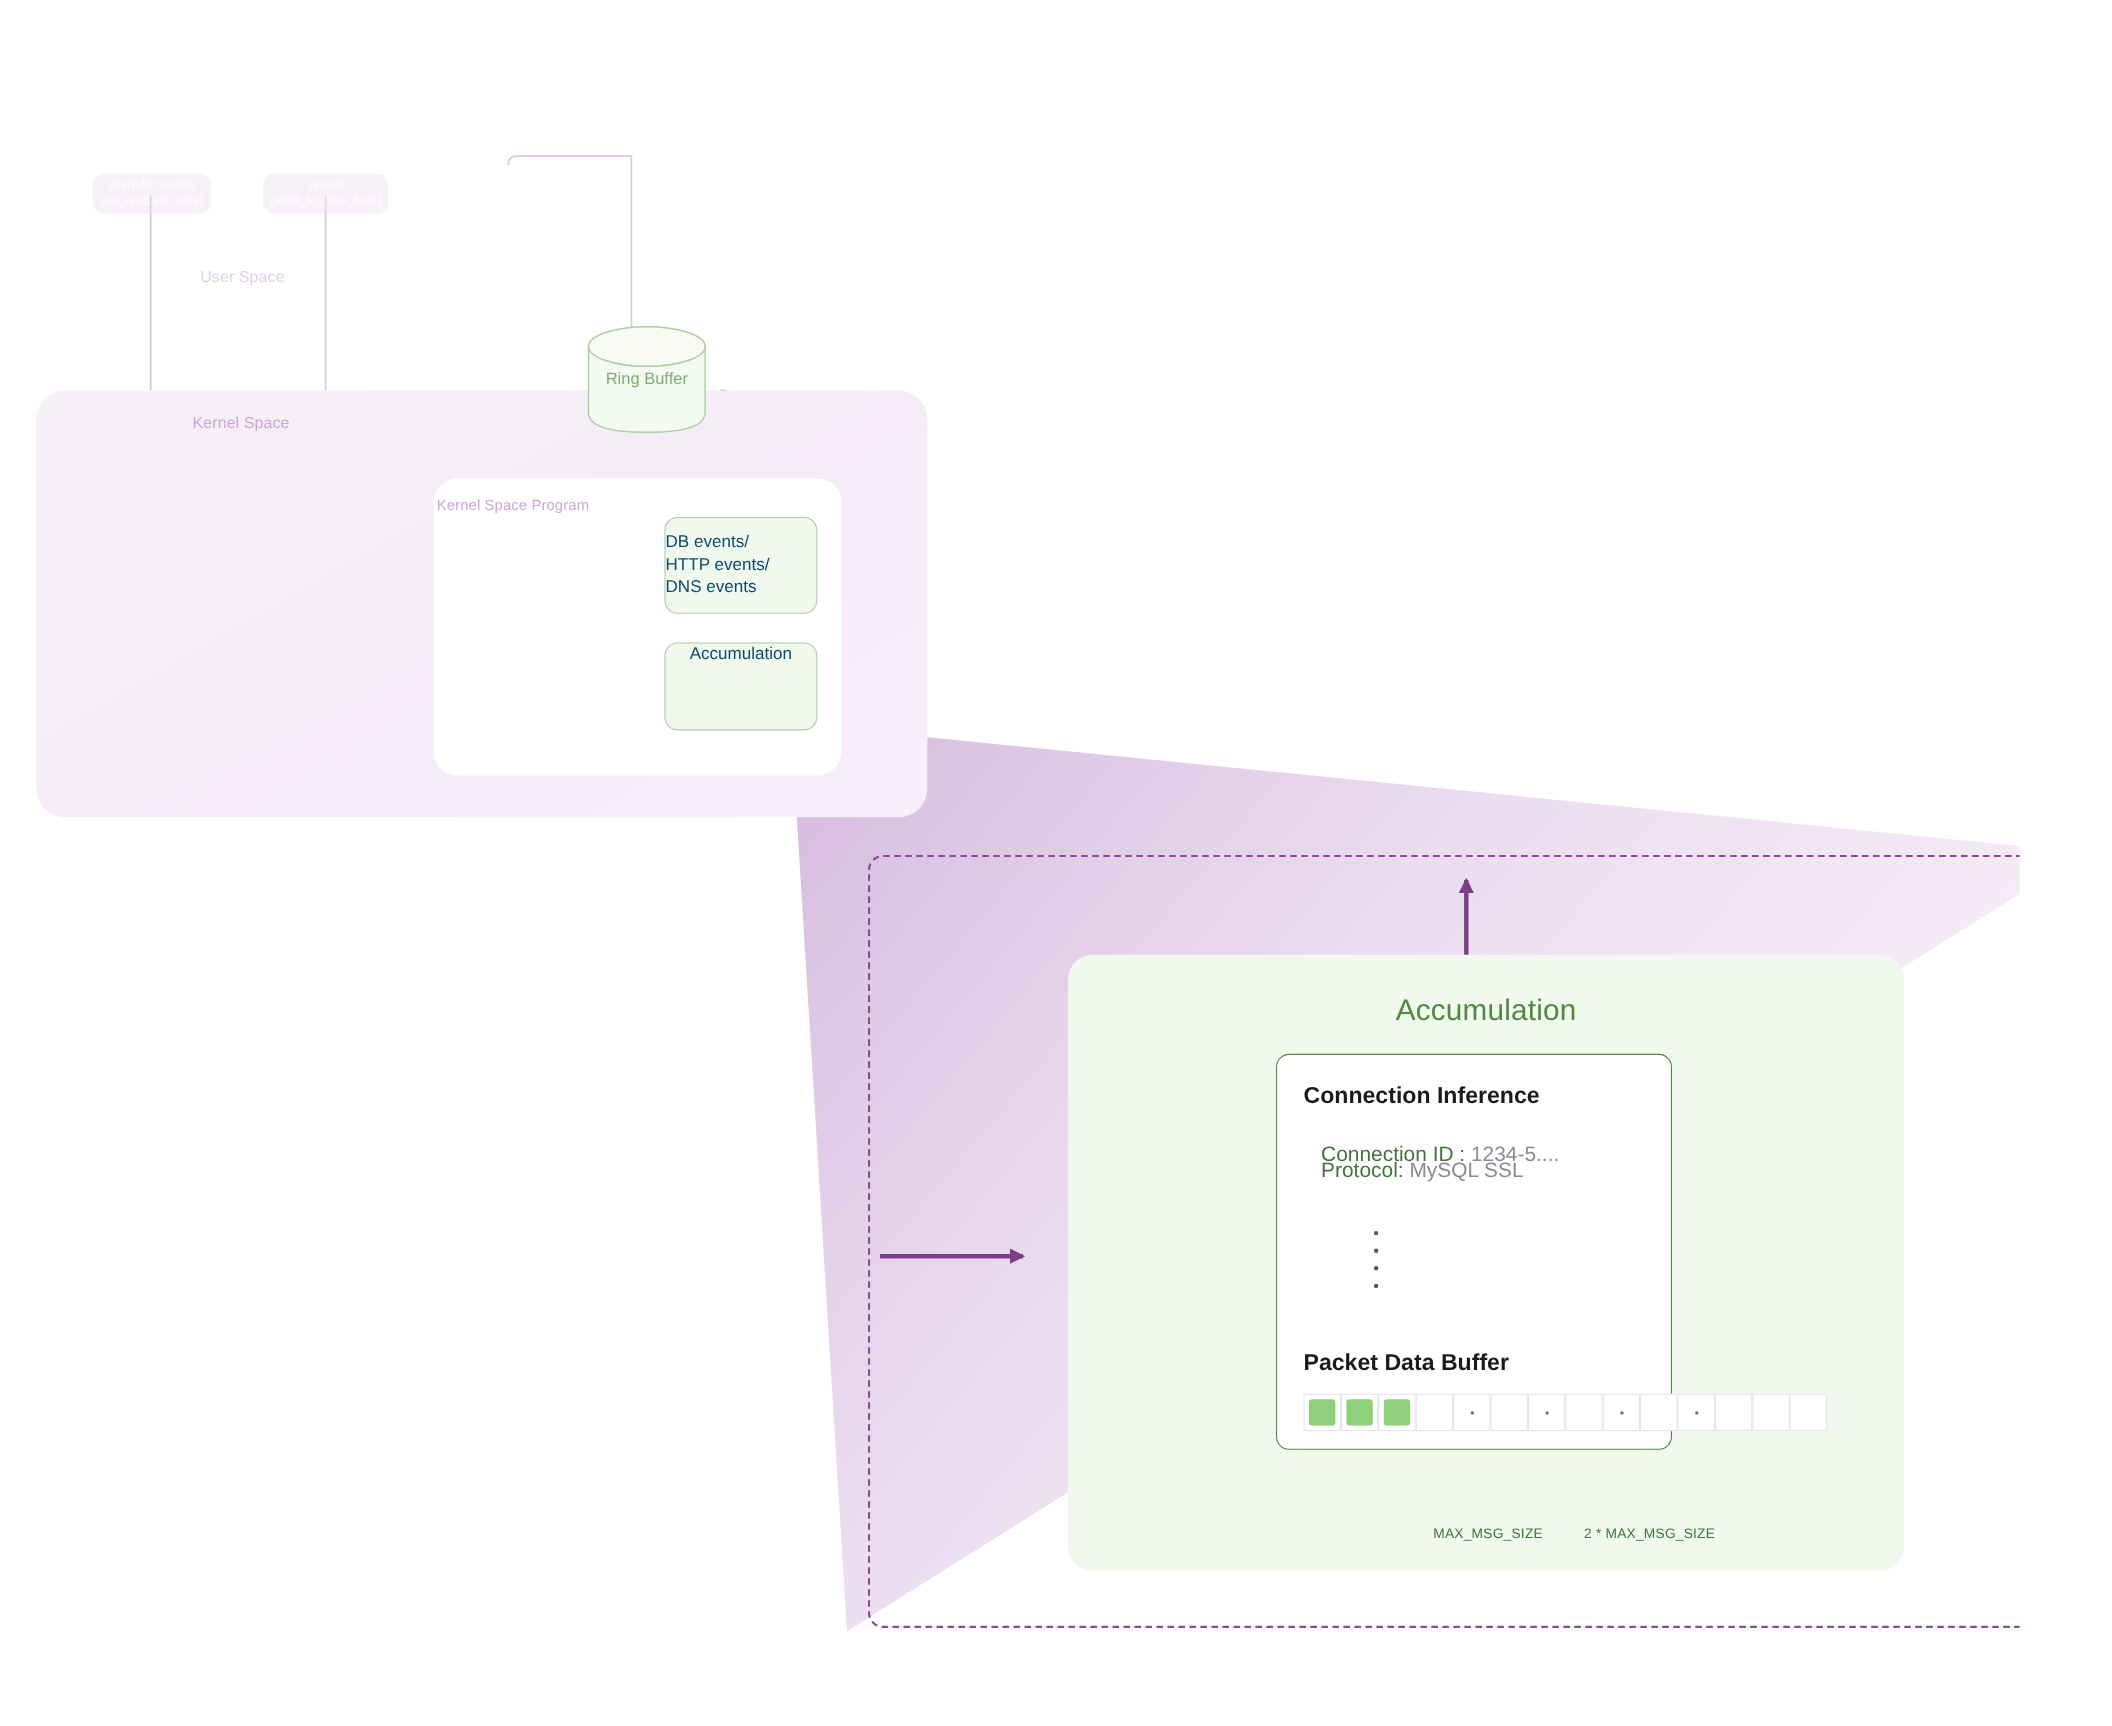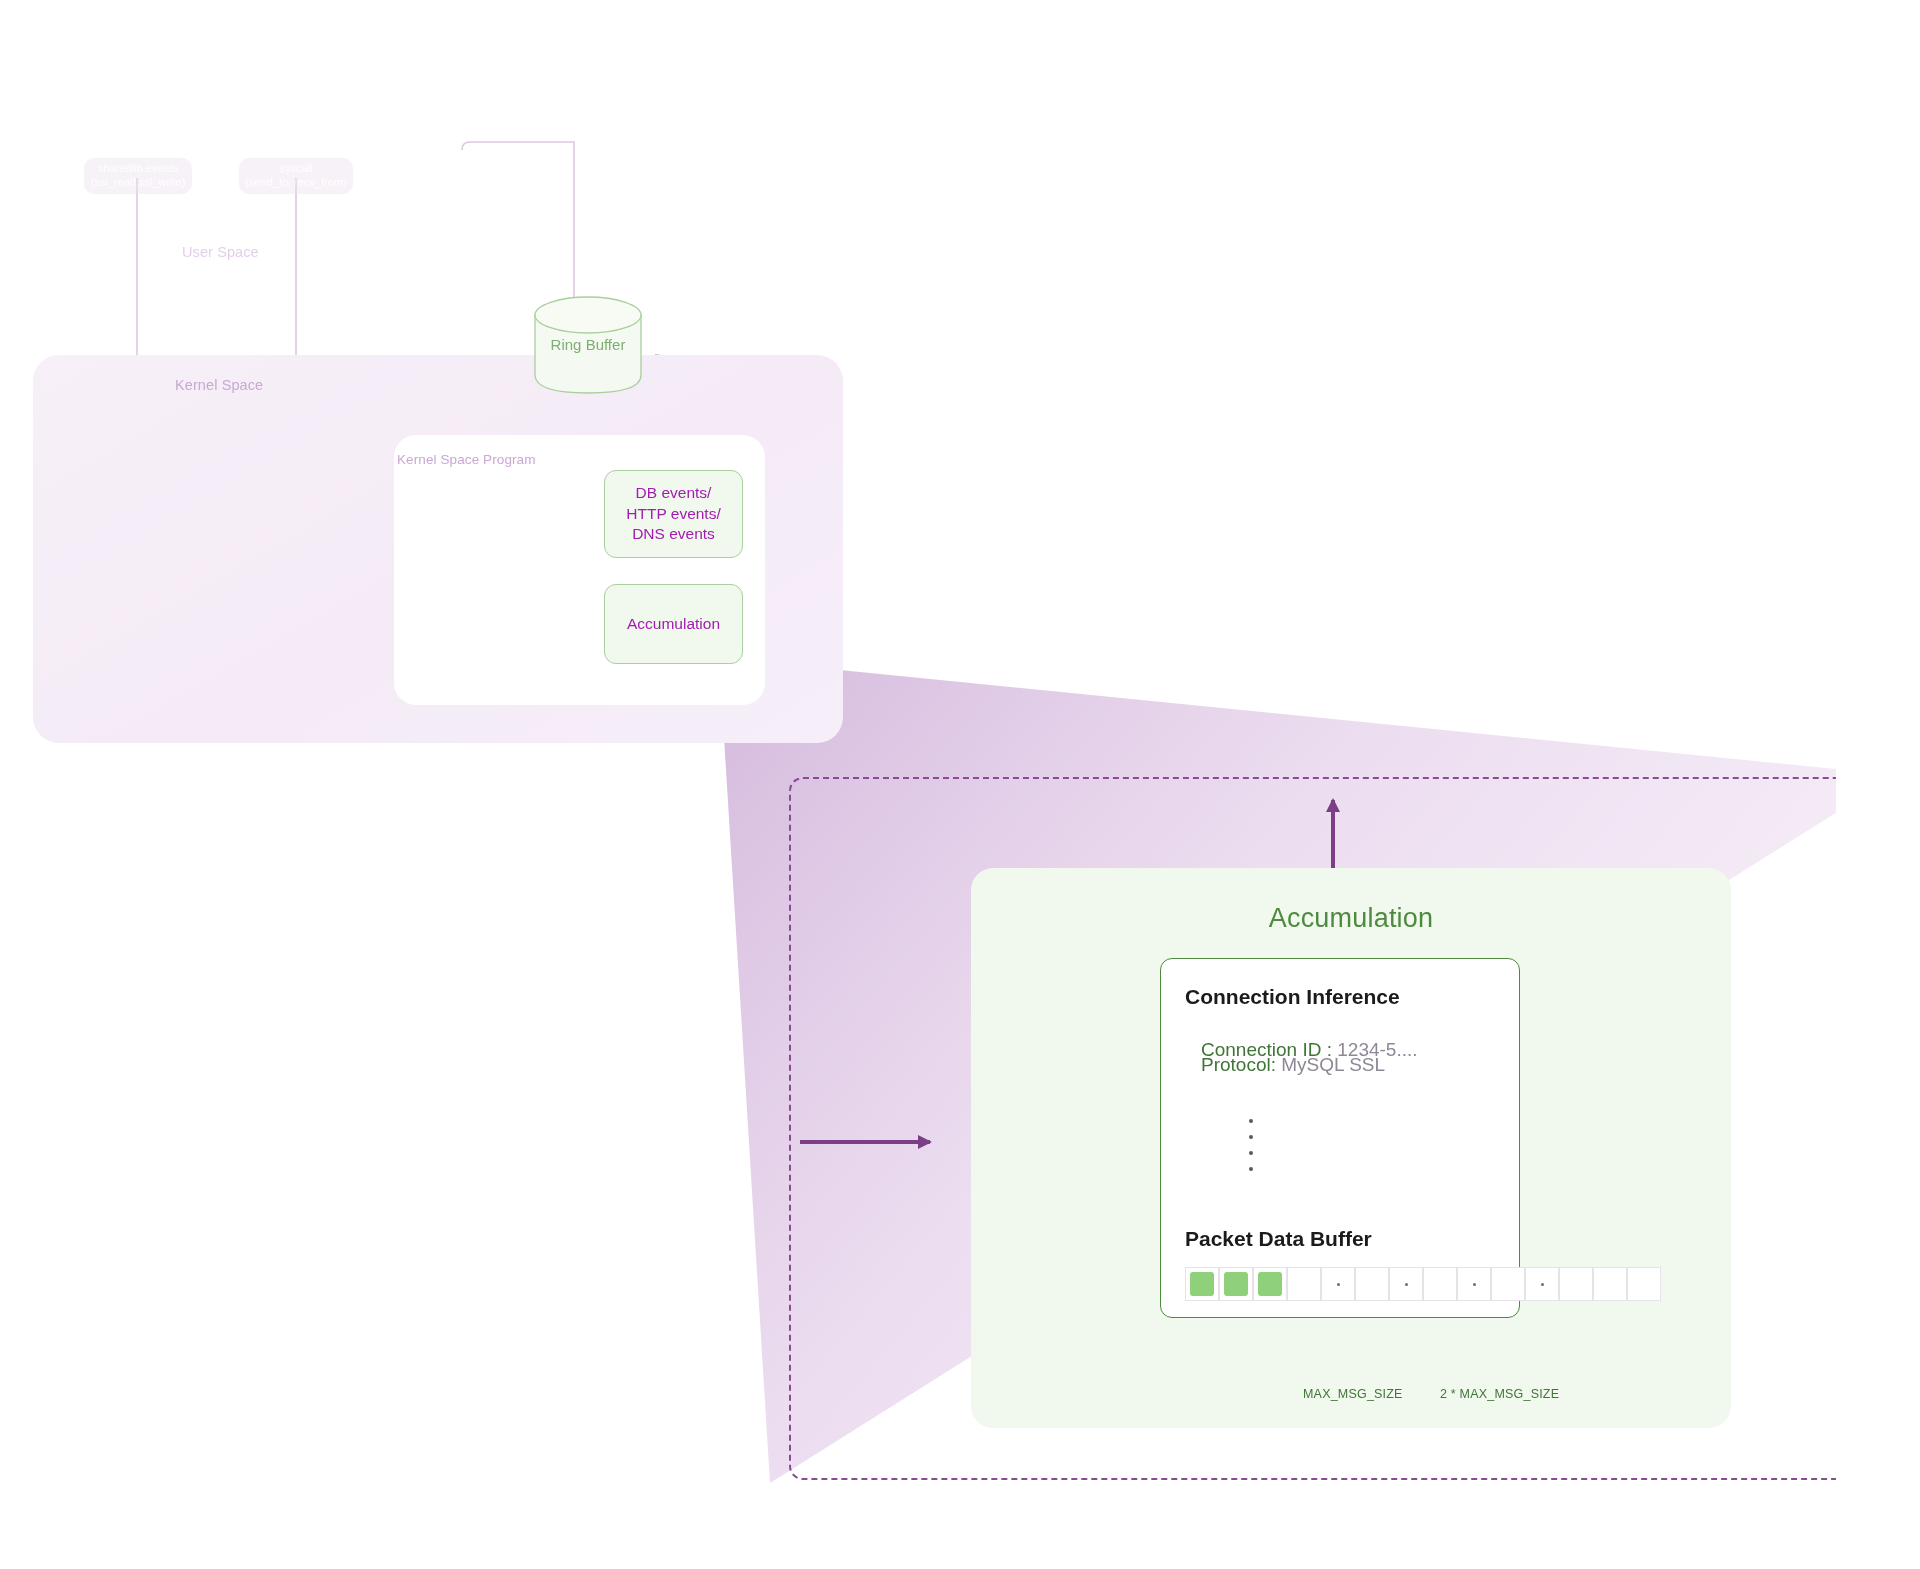--- a/index.html
+++ b/index.html
@@ -60,24 +60,24 @@
   .kernel-program {
     border-radius: 22px;
     background: #ffffff;
   }
 
   .green-box {
     border-radius: 12px;
     border: 1.3px solid #a9cf9d;
     background: #f1f8ee;
     display: flex;
-    align-items: center;
+    align-items: flex-start;
     justify-content: center;
     text-align: center;
-    color: #a21caf;
+    color: #0c4a6e;
     font-size: 15.5px;
     line-height: 1.34;
   }
 
   
   .cylinder-label {
     position: absolute;
     width: 100%;
     text-align: center;
     top: 41px;

